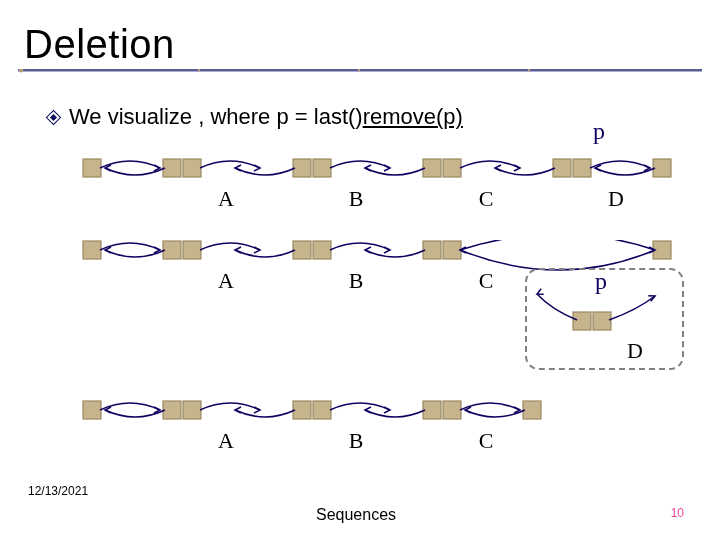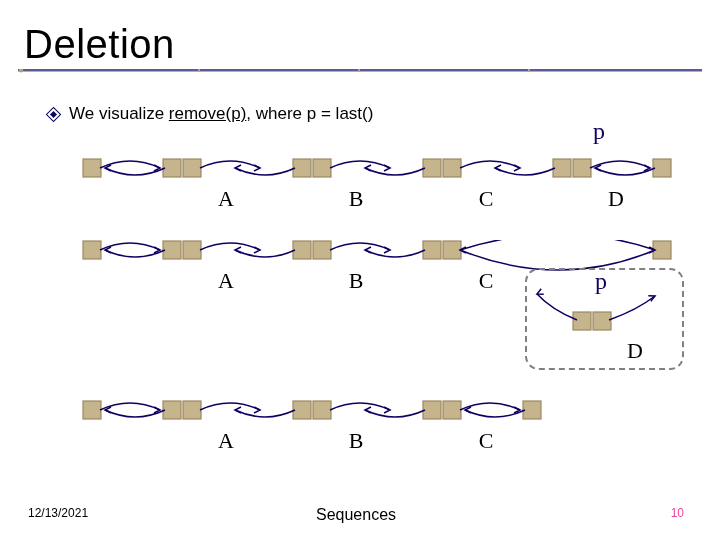--- a/index.html
+++ b/index.html
@@ -1,29 +1,29 @@
 <!DOCTYPE html>
 <html><head>
 <meta charset="utf-8">
 <style>
   html,body{margin:0;padding:0;width:720px;height:540px;background:#fff;font-family:Verdana,Geneva,sans-serif;color:#000;overflow:hidden;}
   .slide{position:relative;width:712px;height:540px;}
   .title-wrap{position:absolute;left:18px;top:22px;right:18px;}
   .title{font-size:40px;letter-spacing:0.5px;color:#000;padding:0 0 4px 6px;}
   .title-underline{position:absolute;left:0;right:0;bottom:-2px;height:4px;}
-  .bullet-row{position:absolute;left:48px;top:104px;display:flex;align-items:center;font-size:17px;color:#000;}
+  .bullet-row{position:absolute;left:48px;top:104px;display:flex;align-items:center;font-size:22px;color:#000;}
   .bullet-icon{width:11px;height:11px;display:inline-block;margin-right:10px;position:relative;flex-shrink:0;}
   .bullet-square{position:absolute;width:9px;height:9px;border:1px solid #0a0a5a;transform:rotate(45deg);left:0;top:0;}
   .bullet-fill{position:absolute;width:5px;height:5px;background:#0a0a5a;transform:rotate(45deg);left:3px;top:3px;}
   .txt{white-space:pre;}
   .label-p{position:absolute;font-family:"Comic Sans MS",cursive;font-size:24px;color:#100060;}
   .node-label{font-family:"Comic Sans MS",cursive;font-size:22px;color:#100060;text-anchor:middle;}
   .removed{position:absolute;border:2px dashed #808080;border-radius:14px;}
   .diagram{position:absolute;}
-  .footer-date{position:absolute;left:28px;top:506px;font-size:12px;color:#000;}
+  .footer-date{position:absolute;left:28px;top:484px;font-size:12px;color:#000;}
   .footer-title{position:absolute;left:0;right:0;top:506px;text-align:center;font-size:16px;color:#000;}
   .footer-page{position:absolute;right:28px;top:506px;font-size:12px;color:#ec4899;}
 </style>
 </head>
 <body>
 
 <div class="slide">
 
   <div class="title-wrap">
     <div class="title"><span>Deletion</span></div>
@@ -35,22 +35,22 @@
       <rect x="510" y="0" width="2" height="2.5" fill="#b5a079"></rect>
     </svg>
   </div>
 
   <div class="bullet-row">
     <span class="bullet-icon">
       <span class="bullet-square"></span>
         <span class="bullet-fill"></span>
     </span>
     <span class="txt">We visualize </span>
+    <span class="txt">, where p = last()</span>
     <span class="txt" style="text-decoration:underline;">remove(p)</span>
-    <span class="txt">, where p = last()</span>
   </div>
 
   <div class="label-p" style="left:593px;top:118px;">p</div>
 
   <svg class="diagram" style="left:70px;top:158px;" width="620" height="60">
     <defs>
       <g id="node">
         <rect x="-9" y="0" width="18" height="18" fill="#c6b48c" stroke="#9a8960" stroke-width="1.2"></rect>
       </g>
       <path id="arrow-r" d="M0 0 Q30 -14 60 0" fill="none" stroke="#100060" stroke-width="1.5"></path>

